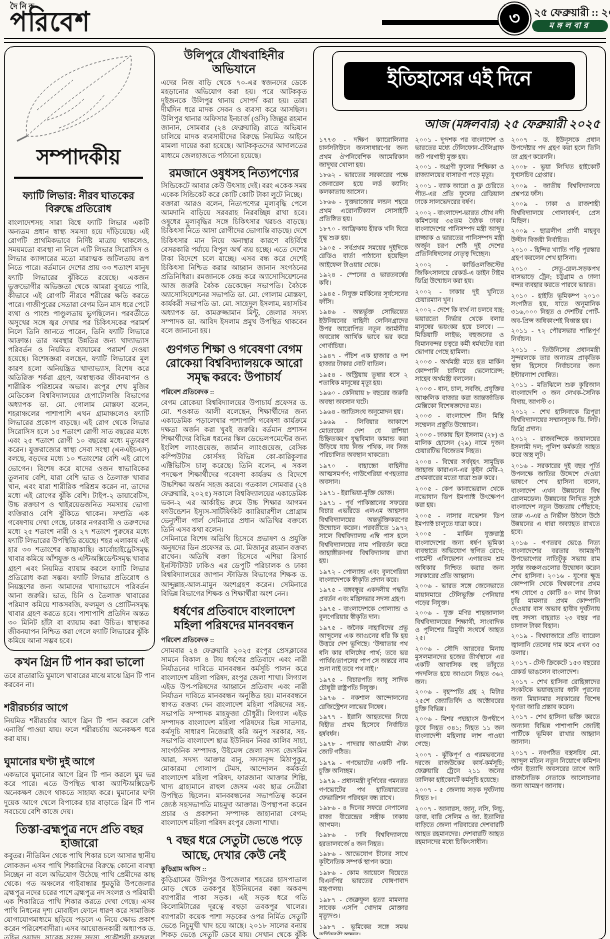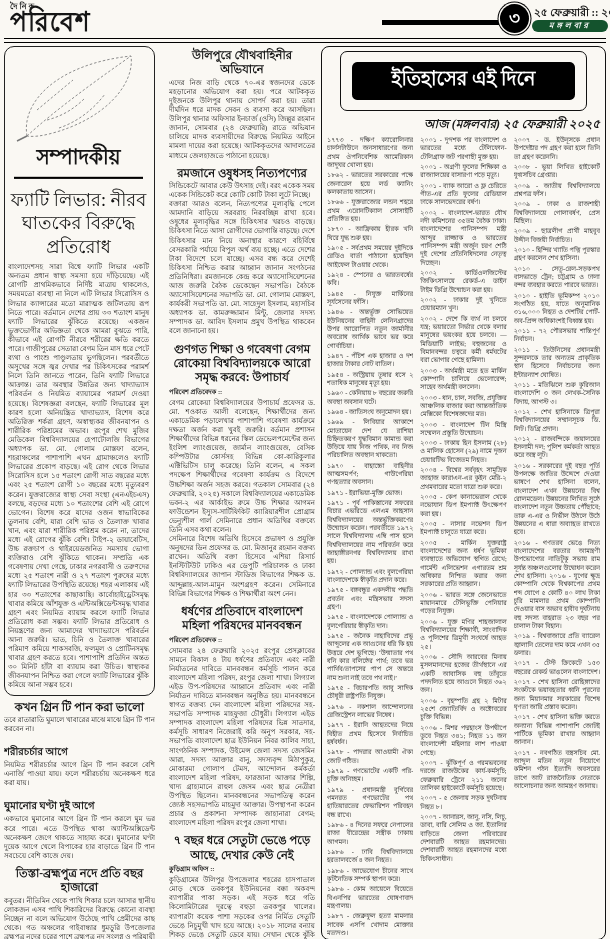--- a/index.html
+++ b/index.html
@@ -15,27 +15,27 @@
            background:#000;color:#fff;font-size:17px;font-weight:bold;text-align:center;line-height:29px;
            box-shadow:0 0 0 1.5px #faf8f3,0 0 0 2.5px #000;}
   .dateline{position:absolute;left:530px;top:2px;font-size:10.5px;font-weight:bold;white-space:nowrap;}
   .daybar{position:absolute;left:528px;top:17px;width:76px;height:12px;background:#14532d;color:#fff;
           border-radius:6px;font-size:8px;font-weight:bold;font-style:italic;letter-spacing:3px;
           text-align:center;line-height:12px;}
   .toprule{height:3px;border-top:1.2px solid #000;border-bottom:0.8px solid #000;margin:2px 0 3px 0;}
   
   .cols{display:flex;gap:6px;height:894px;}
   .col-left{width:151px;flex:none;overflow:hidden;}
-  .col-mid{width:146px;flex:none;overflow:hidden;margin-left:8px;}
+  .col-mid{width:146px;flex:none;overflow:hidden;}
   
   .edbox{border:1.4px solid #222;border-radius:10px;padding:3px 5px 4px 3px;margin-bottom:4px;}
   .feather{display:block;margin:0 auto;}
   .ed-title{font-size:20px;font-weight:900;text-align:center;border-bottom:2px solid #000;
             padding-bottom:1px;margin:0 6px 4px 6px;transform:scaleY(1.05);}
-  .ed-headline{font-size:18px;font-weight:normal;line-height:1.3;text-align:center;margin:11px 0 4px 0;}
+  .ed-headline{font-size:10px;font-weight:bold;line-height:1.3;text-align:center;margin:11px 0 4px 0;}
   .body-sm{font-size:7px;line-height:1.3;text-align:justify;margin:0;}
   
   article{margin-bottom:5px;}
   .art-headline{font-size:11.5px;font-weight:bold;line-height:1.25;text-align:center;margin:2px 0 2px 0;}
   .byline{font-size:6.5px;font-weight:bold;margin:0 0 1px 0;}
   .subhead{font-size:10px;font-weight:bold;margin:10px 0 0 0;}
   
   .histbox{flex:1;border:1.6px solid #111;border-radius:8px;padding:4px 5px;overflow:hidden;
            display:flex;flex-direction:column;}
   .hist-title-wrap{width:82%;margin:0 auto;border:1.2px solid #111;border-radius:7px;padding:11px;}

